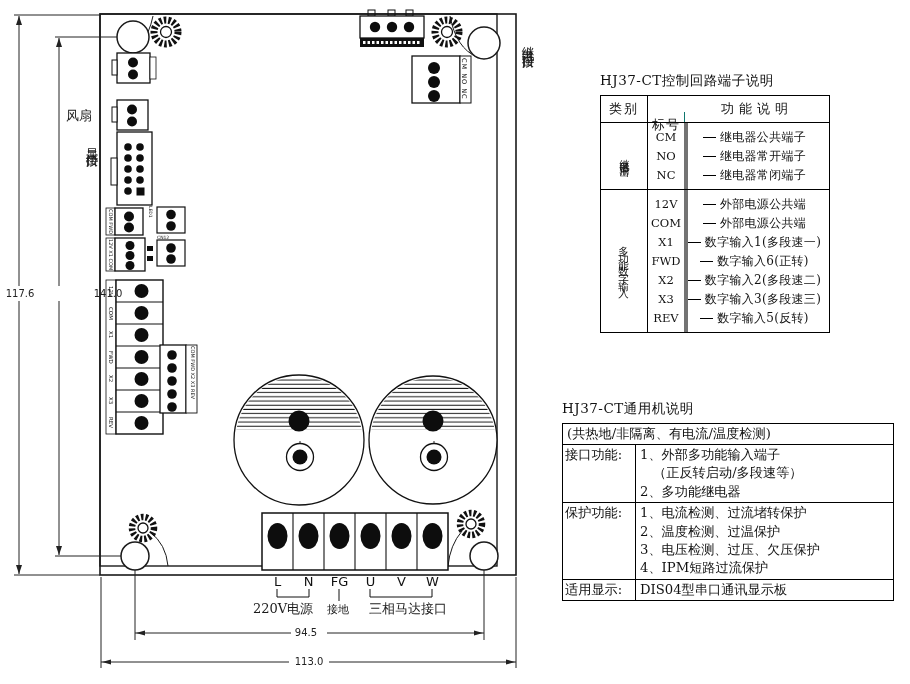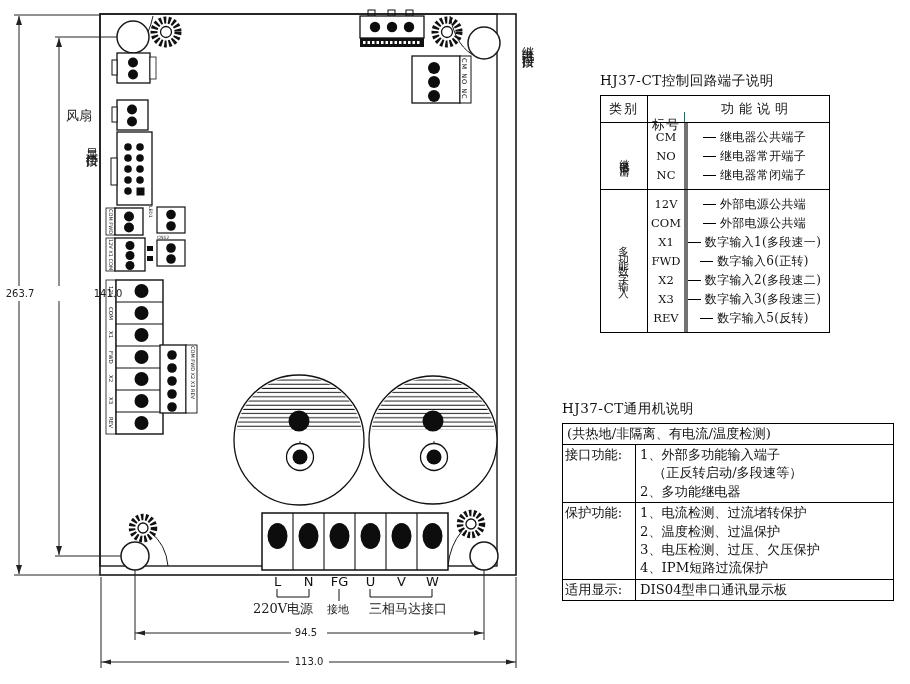--- a/index.html
+++ b/index.html
@@ -267,21 +267,21 @@
       </g>
       <g fill="#fff" stroke="none">
         <rect x="2" y="286" width="36" height="15"></rect>
           <rect x="42" y="286" width="36" height="15"></rect>
         <rect x="291" y="625" width="36" height="15"></rect>
           <rect x="289" y="654" width="40" height="15"></rect>
       </g>
     </g>
   </svg>
 
-  <div class="abs dim" style="left:2px;top:288px;width:36px;">263.7</div>
+  <div class="abs dim" style="left:2px;top:288px;width:36px;">117.6</div>
   <div class="abs dim" style="left:42px;top:288px;width:36px;margin-left:48px;">141.0</div>
   <div class="abs dim" style="left:288px;top:627px;width:36px;text-align:center;">94.5</div>
   <div class="abs dim" style="left:289px;top:656px;width:40px;">113.0</div>
 
   <div class="abs cjk" style="left:66px;top:107px;">风扇</div>
   <div class="abs cjk vcjk" style="left:83px;top:138px;height:70px;font-size:12.5px;letter-spacing:3px;">显示接口</div>
   <div class="abs cjk vcjk" style="left:519px;top:36px;height:84px;font-size:12.5px;letter-spacing:3px;">继电器接口</div>
 
   <div class="abs vlat" style="left:459px;top:58px;height:46px;font-size:6.5px;line-height:10px;letter-spacing:1px;">CM NO NC</div>
 

